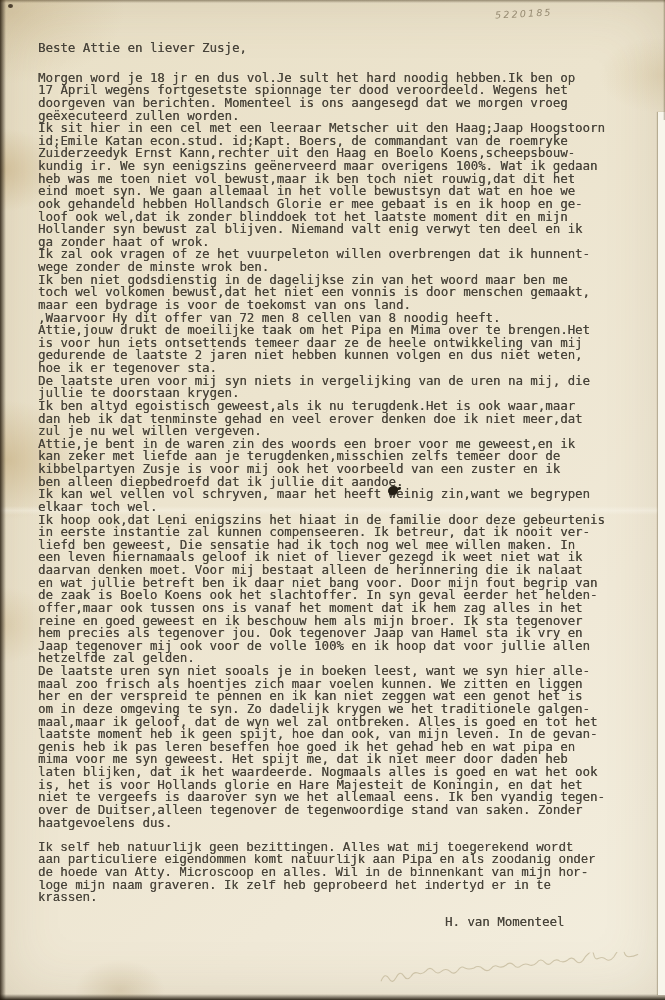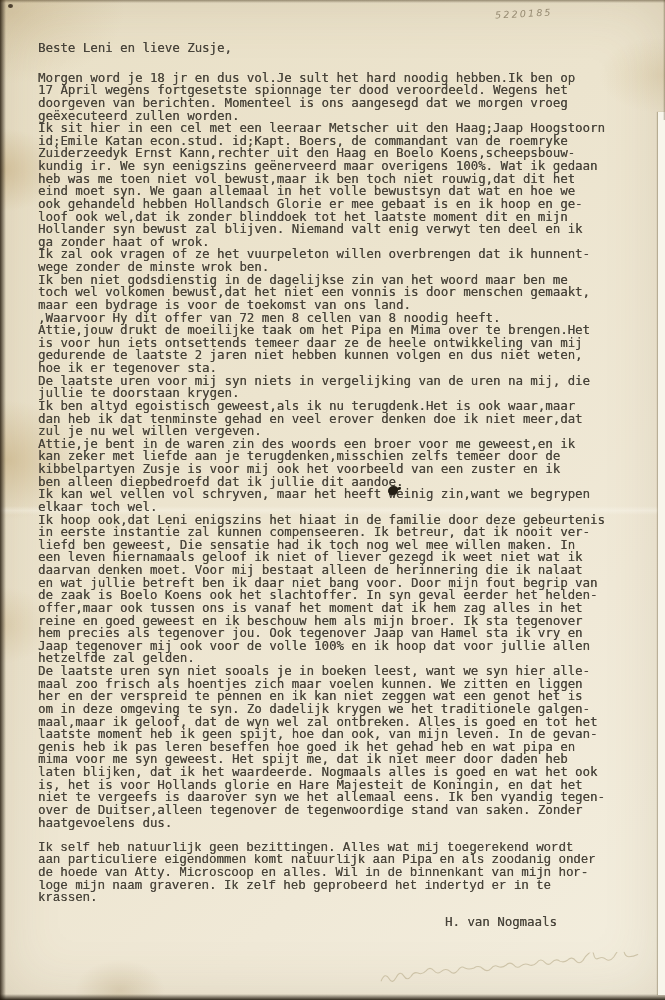--- a/index.html
+++ b/index.html
@@ -67,21 +67,21 @@
 </head>
 <body>
 
 <div class="scan">
 
   <div class="crease"></div>
 
   <div class="pencil-number">5220185</div>
 
   <div class="letter">
-    <div class="salutation">Beste Leni en lieve Zusje,</div>
+    <div class="salutation">Beste Attie en liever Zusje,</div>
     <div class="para">Morgen word je 18 jr en dus vol.Je sult het hard noodig hebben.Ik ben op
 17 April wegens fortgesetste spionnage ter dood veroordeeld. Wegens het
 doorgeven van berichten. Momenteel is ons aangesegd dat we morgen vroeg
 geëxecuteerd zullen worden.
 Ik sit hier in een cel met een leeraar Metscher uit den Haag;Jaap Hoogstoorn
 id;Emile Katan econ.stud. id;Kapt. Boers, de commandant van de roemryke
 Zuiderzeedyk Ernst Kann,rechter uit den Haag en Boelo Koens,scheepsbouw-
 kundig ir. We syn eenigszins geënerveerd maar overigens 100%. Wat ik gedaan
 heb was me toen niet vol bewust,maar ik ben toch niet rouwig,dat dit het
 eind moet syn. We gaan allemaal in het volle bewustsyn dat wat en hoe we
@@ -133,21 +133,21 @@
 laten blijken, dat ik het waardeerde. Nogmaals alles is goed en wat het ook
 is, het is voor Hollands glorie en Hare Majesteit de Koningin, en dat het
 niet te vergeefs is daarover syn we het allemaal eens. Ik ben vyandig tegen-
 over de Duitser,alleen tegenover de tegenwoordige stand van saken. Zonder
 haatgevoelens dus.</div>
     <div class="para closing">Ik self heb natuurlijk geen bezittingen. Alles wat mij toegerekend wordt
 aan particuliere eigendommen komt natuurlijk aan Pipa en als zoodanig onder
 de hoede van Atty. Microscoop en alles. Wil in de binnenkant van mijn hor-
 loge mijn naam graveren. Ik zelf heb geprobeerd het indertyd er in te
 krassen.</div>
-    <div class="signature">H. van Nogmaals</div>
+    <div class="signature">H. van Momenteel</div>
   </div>
 
   <div class="ink-blot"></div>
 
   <svg class="bleed" width="280" height="32" viewBox="0 0 280 32">
     <path d="M3,24 q4,-9 8,-2 q3,6 7,-1 q4,-8 8,-1 q3,5 7,0 q3,-5 7,-3 q4,2 8,-2 q4,-5 8,0 q3,4 7,1 q5,-4 9,0 q4,4 8,-1 q3,-5 7,-2 q4,2 9,0 q5,-3 9,1 q4,4 8,0 q3,-4 7,-2 q4,2 8,-1 q4,-4 8,0 q3,4 7,1 q4,-3 8,-1 q4,2 8,-2 q4,-5 8,0 q3,4 7,0 q4,-4 8,-1 q4,2 8,-1 q4,-4 8,1 q3,4 7,0 q3,-5 7,-8 q3,-4 4,2 q1,6 5,4 q4,-2 7,1 q4,3 8,-2 q4,-6 7,-10 q2,-3 3,3 q1,7 5,7 q5,0 9,-2" fill="none" stroke="#b3a683" stroke-width="1.1" stroke-linecap="round"></path>
   </svg>
 
   <div class="edge-left"></div>
   <div class="edge-bottom"></div>

